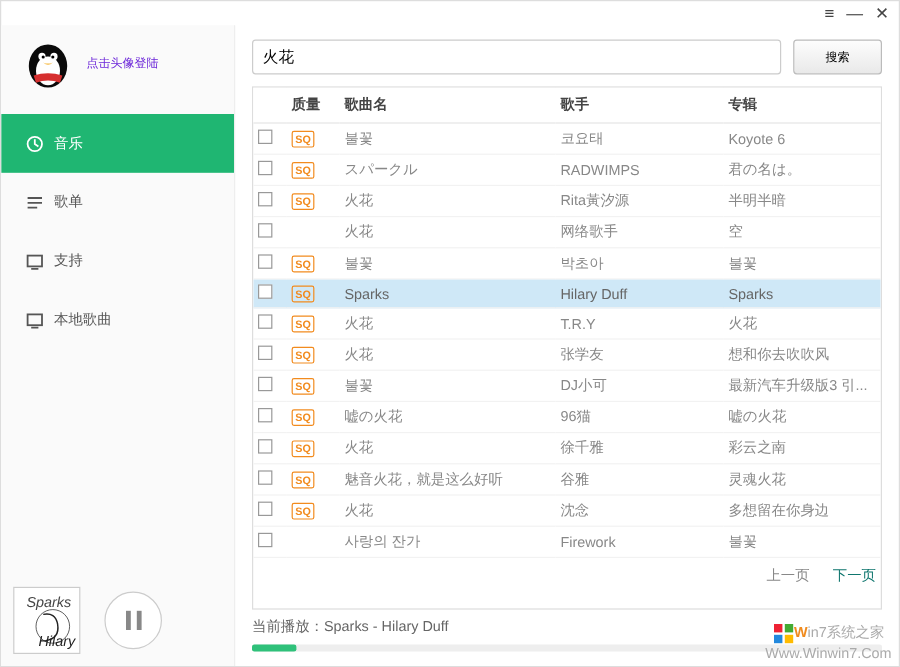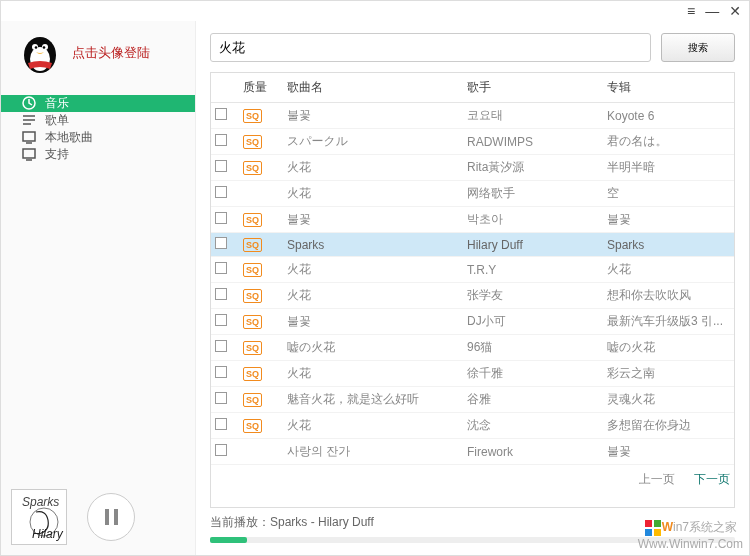--- a/index.html
+++ b/index.html
@@ -4,31 +4,31 @@
 <style>
 *{box-sizing:border-box;margin:0;padding:0;font-family:"Microsoft YaHei","PingFang SC",sans-serif;font-size:12px}
 body{width:750px;height:556px;background:#fff;overflow:hidden;position:relative;border:1px solid #ddd}
 .titlebar{height:20px;display:flex;justify-content:flex-end;align-items:center;padding:2px 8px;gap:10px}
 .titlebar span{cursor:pointer;font-size:14px;color:#444;line-height:1}
 .main{display:flex;height:calc(100% - 20px)}
 .sidebar{width:195px;background:#fafafa;border-right:1px solid #eee;display:flex;flex-direction:column;position:relative}
 .profile{display:flex;align-items:center;padding:8px 15px 18px}
 .penguin{width:48px;height:48px;margin-right:8px;position:relative}
 .penguin svg{width:48px;height:48px}
-.profile-text{font-size:13px;color:#b91c1c}
-.nav-item{display:flex;align-items:flex-start;padding:0 20px;color:#555;cursor:pointer;gap:8px}
+.profile-text{font-size:10px;color:#6d28d9}
+.nav-item{display:flex;align-items:flex-end;padding:16px 20px;color:#555;cursor:pointer;gap:8px}
 .nav-item.active{background:#1fb672;color:#fff}
 .nav-icon{width:16px;height:16px;display:inline-block}
 .content{flex:1;padding:12px 14px 0 14px;display:flex;flex-direction:column}
 .searchbar{display:flex;gap:10px;margin-bottom:10px}
 .search-input{flex:1;border:1px solid #ccc;border-radius:3px;padding:6px 8px;font-size:13px}
 .search-btn{width:74px;border:1px solid #bbb;background:linear-gradient(#fdfdfd,#e9e9e9);border-radius:3px;cursor:pointer;font-size:10px}
 .table-wrap{flex:1;border:1px solid #ddd;overflow:hidden;display:flex;flex-direction:column;min-height:0}
 .table-wrap table{width:100%;border-collapse:collapse;table-layout:fixed}
-thead th{text-align:left;padding:6px 4px;font-weight:normal;color:#444;border-bottom:1px solid #e5e5e5;background:#fff;font-size:12px}
+thead th{text-align:left;padding:6px 4px;font-weight:bold;color:#444;border-bottom:1px solid #e5e5e5;background:#fff;font-size:12px}
 tbody{display:block;overflow-y:auto}
 thead,tbody tr{display:table;width:100%;table-layout:fixed}
 tbody td{padding:4px 4px;color:#888;border-bottom:1px solid #f2f2f2;white-space:nowrap;overflow:hidden;text-overflow:ellipsis;font-size:12px}
 tbody tr.selected{background:#cfe8f7}
 tbody tr.selected td{color:#666}
 .col-chk{width:28px}
 .col-qual{width:44px}
 .col-song{width:180px}
 .col-artist{width:140px}
 .col-album{}
@@ -88,28 +88,28 @@
           <span class="nav-icon"><svg viewBox="0 0 16 16" fill="none" stroke="currentColor" stroke-width="1.5">
               <path d="M2 4h12M2 8h12M2 12h8"></path>
             </svg></span>
           <span>歌单</span>
         </div>
         <div class="nav-item">
           <span class="nav-icon"><svg viewBox="0 0 16 16" fill="none" stroke="currentColor" stroke-width="1.5">
               <rect x="2" y="3" width="12" height="9"></rect>
               <path d="M5 14h6"></path>
             </svg></span>
-          <span>本地歌曲</span>
+          <span>支持</span>
         </div>
         <div class="nav-item">
           <span class="nav-icon"><svg viewBox="0 0 16 16" fill="none" stroke="currentColor" stroke-width="1.5">
               <rect x="2" y="3" width="12" height="9"></rect>
               <path d="M5 14h6"></path>
             </svg></span>
-          <span>支持</span>
+          <span>本地歌曲</span>
         </div>
       </div>
 
     <div class="player-bottom">
       <div class="album-art">
         <svg viewBox="0 0 50 50">
             <rect width="50" height="50" fill="#fff"></rect>
             <text x="8" y="14" font-size="7" font-style="italic" fill="#444">Sparks</text>
             <circle cx="30" cy="30" r="14" fill="none" stroke="#222" stroke-width="0.6"></circle>
             <path d="M22 20 Q32 18 34 28 Q36 40 24 42" fill="none" stroke="#222" stroke-width="1.2"></path>

